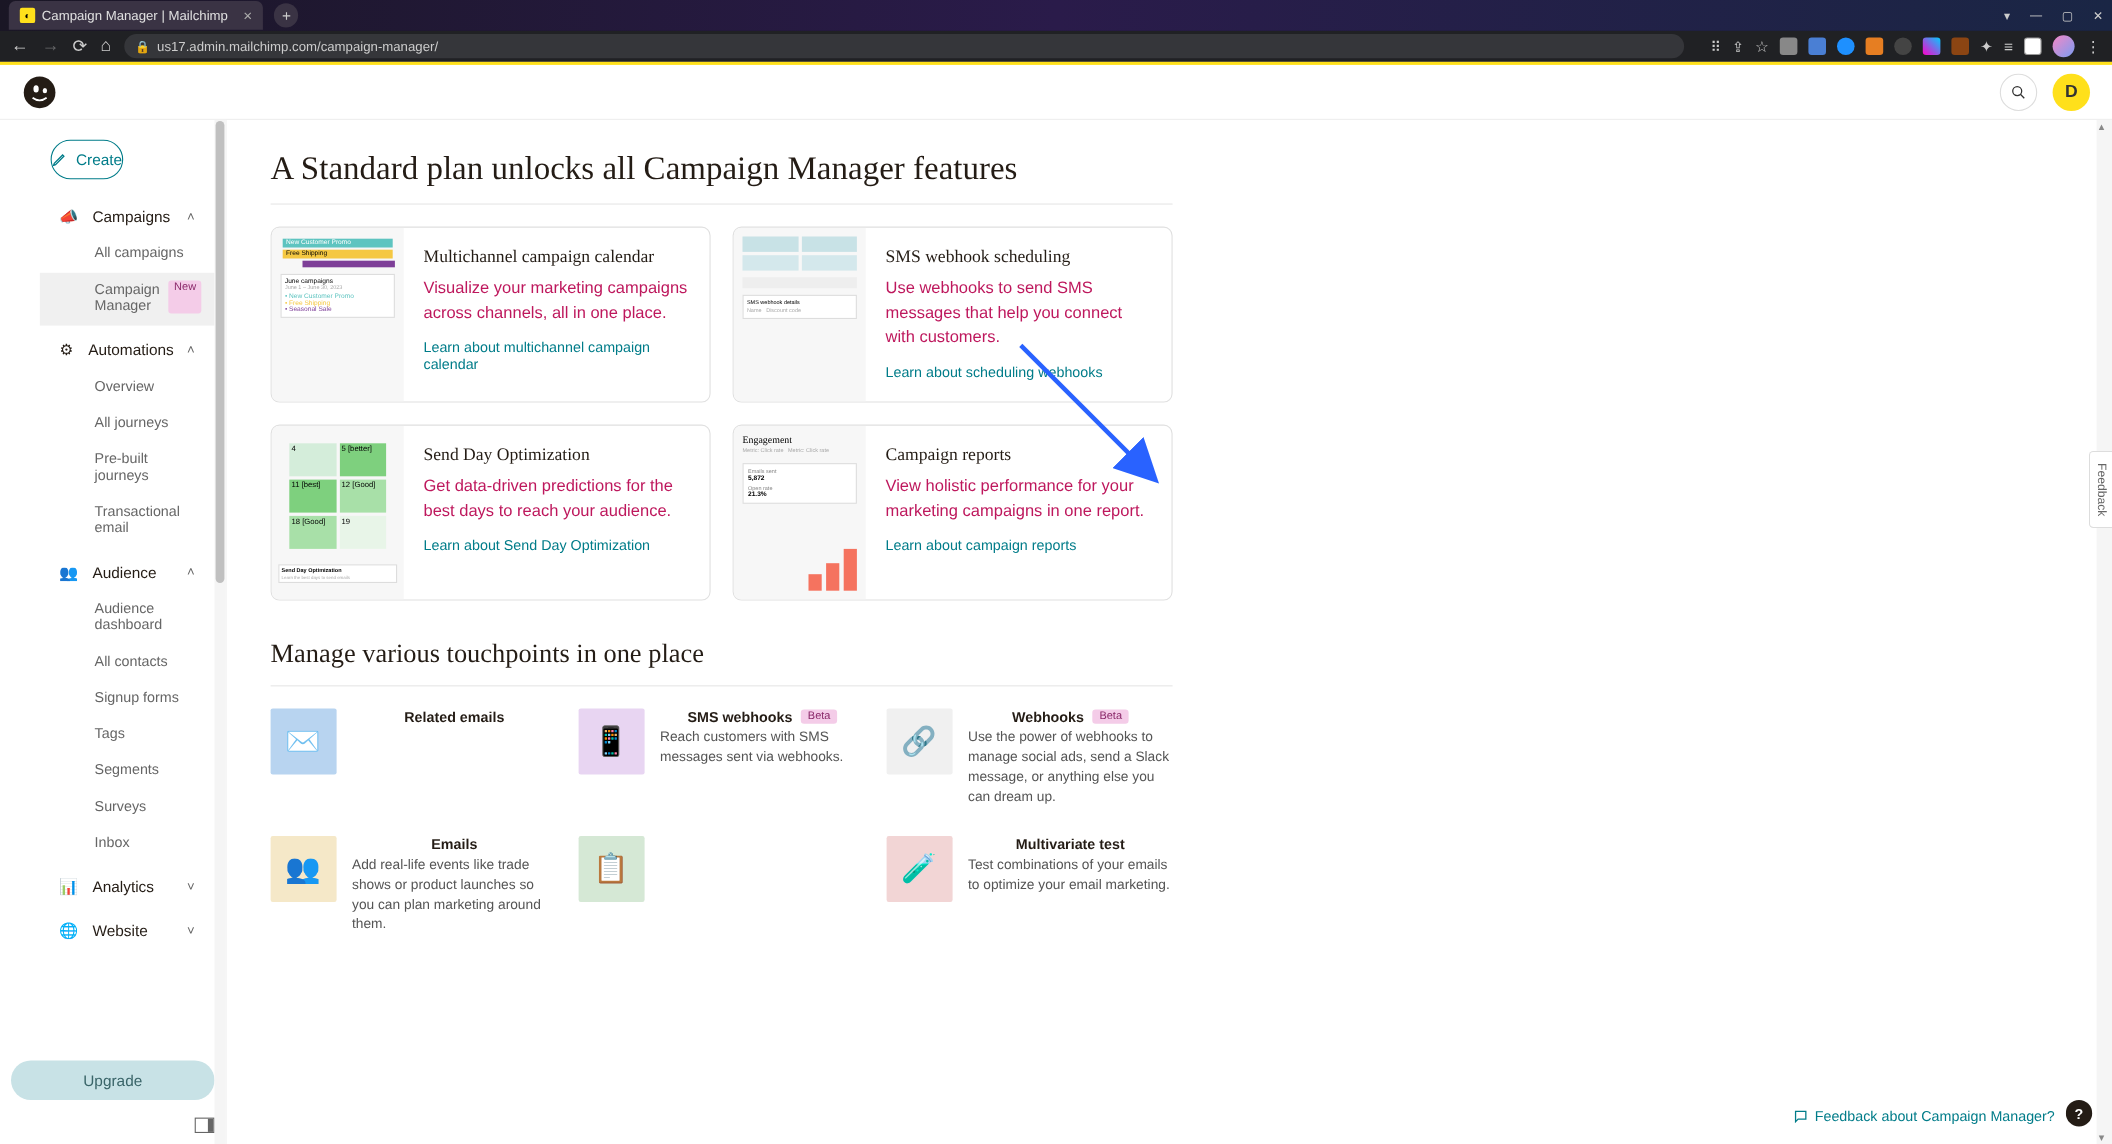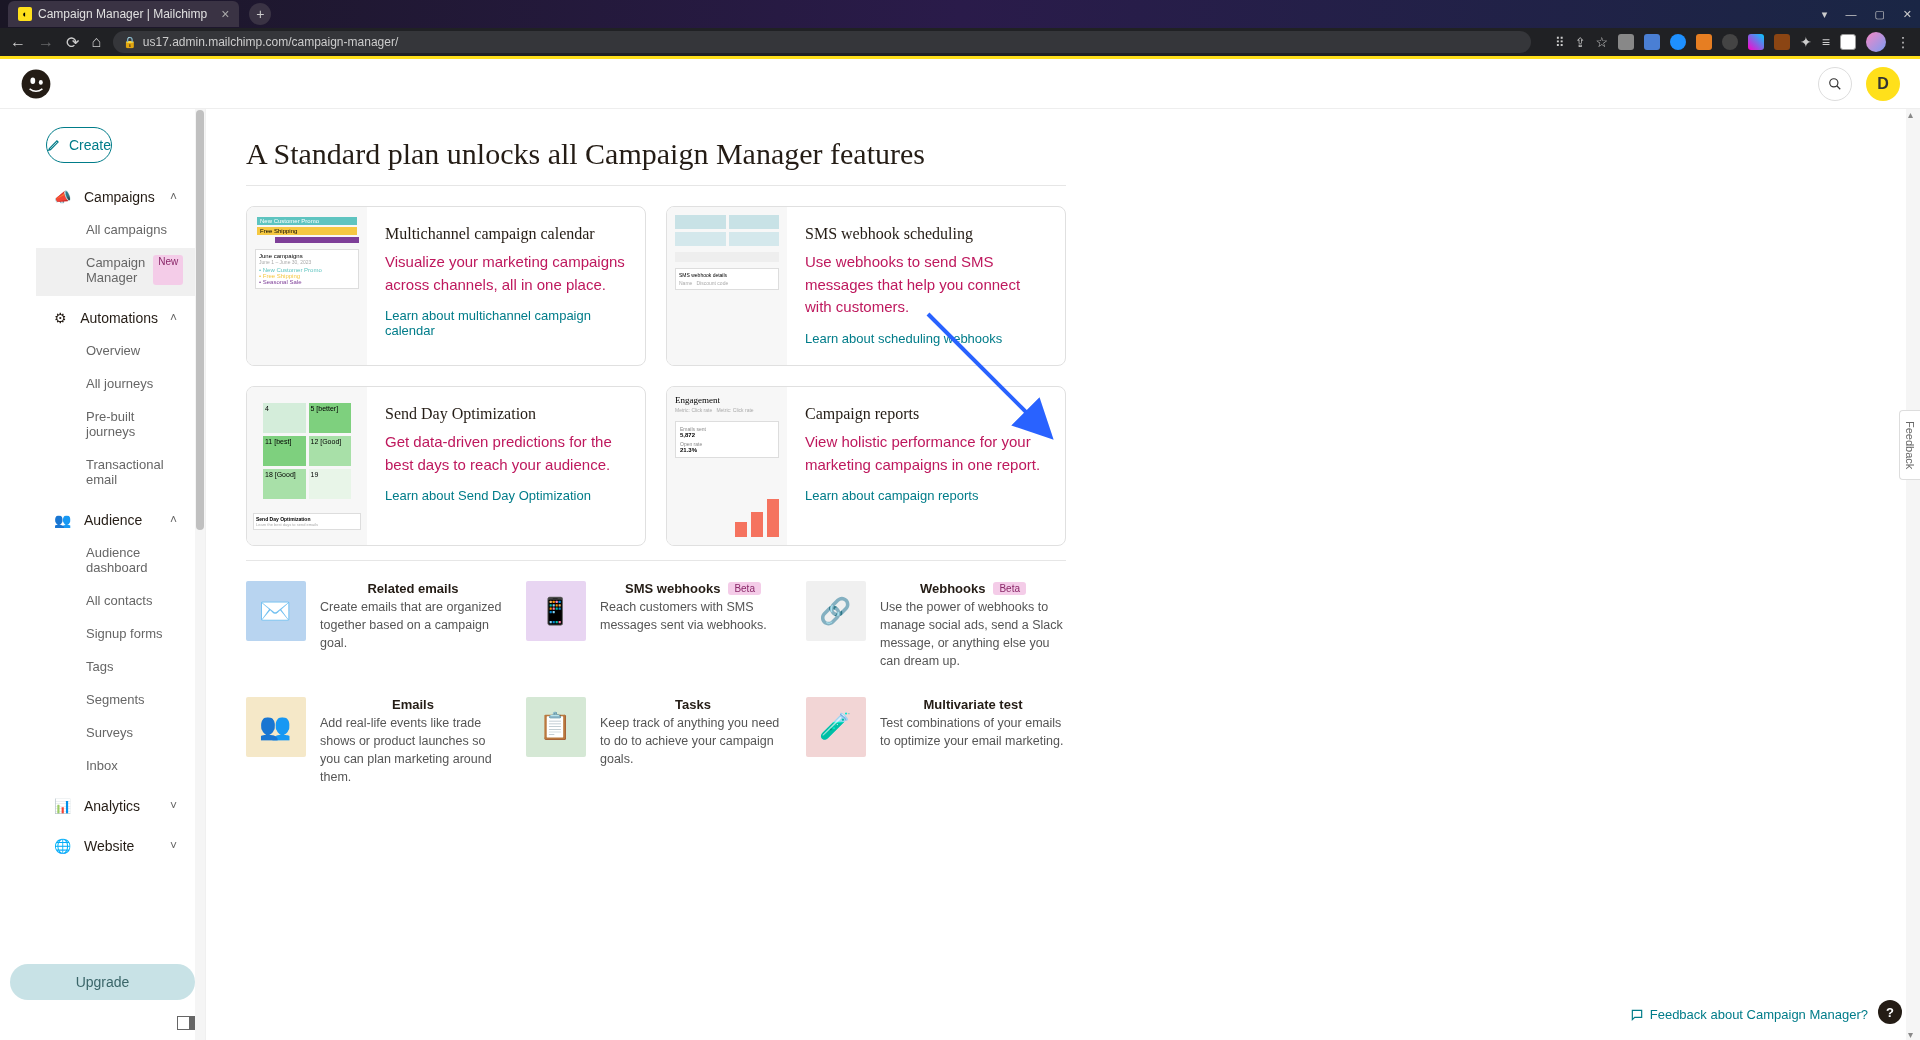--- a/index.html
+++ b/index.html
@@ -351,30 +351,30 @@
           </div>
         </div>
         <div class="feature-body">
           <div class="feature-title">Campaign reports</div>
           <div class="feature-desc">View holistic performance for your marketing campaigns in one report.</div>
           <div class="feature-link">Learn about campaign reports</div>
         </div>
       </div>
     </div>
 
+    <h2 class="section-title2">Manage various touchpoints in one place</h2>
     <hr class="divider">
 
     <div class="touch-grid">
       <div class="touch-card">
         <div class="touch-thumb">✉️</div>
         <div class="touch-body">
           <div class="touch-title">
               <span>Related emails</span>
             </div>
-          <div class="touch-desc">Create emails that are organized together based on a campaign goal.</div>
         </div>
       </div>
       <div class="touch-card">
         <div class="touch-thumb" style="background:#e8d5f2">📱</div>
         <div class="touch-body">
           <div class="touch-title">
               <span>SMS webhooks</span>
               <span class="badge-beta">Beta</span>
             </div>
           <div class="touch-desc">Reach customers with SMS messages sent via webhooks.</div>
@@ -394,26 +394,20 @@
         <div class="touch-thumb" style="background:#f5e8c8">👥</div>
         <div class="touch-body">
           <div class="touch-title">
               <span>Emails</span>
             </div>
           <div class="touch-desc">Add real-life events like trade shows or product launches so you can plan marketing around them.</div>
         </div>
       </div>
       <div class="touch-card">
         <div class="touch-thumb" style="background:#d5e8d5">📋</div>
-        <div class="touch-body">
-          <div class="touch-title">
-              <span>Tasks</span>
-            </div>
-          <div class="touch-desc">Keep track of anything you need to do to achieve your campaign goals.</div>
-        </div>
       </div>
       <div class="touch-card">
         <div class="touch-thumb" style="background:#f2d5d5">🧪</div>
         <div class="touch-body">
           <div class="touch-title">
               <span>Multivariate test</span>
             </div>
           <div class="touch-desc">Test combinations of your emails to optimize your email marketing.</div>
         </div>
       </div>

